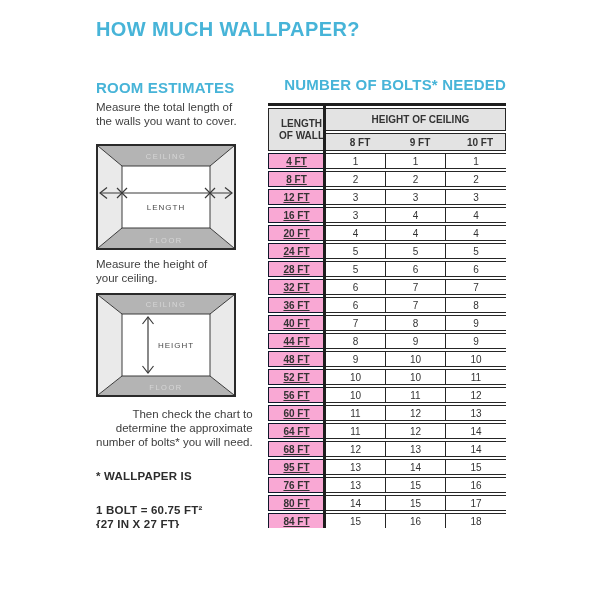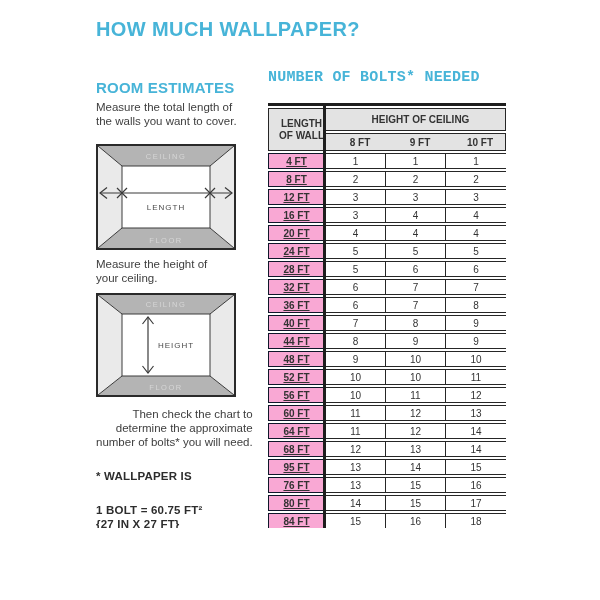--- a/index.html
+++ b/index.html
@@ -5,21 +5,21 @@
   * { margin:0; padding:0; box-sizing:border-box; }
   html,body { background:#fff; }
   body { width:600px; height:600px; font-family:"Liberation Sans", sans-serif; }
   .page { position:relative; width:600px; height:528px; background:#ffffff; overflow:hidden; }
 
   .title { position:absolute; left:96px; top:18px; font-size:20px; font-weight:bold;
            color:#47b4d8; letter-spacing:0.4px; }
 
   .section-heading { font-size:15px; font-weight:bold; color:#47b4d8; letter-spacing:0.2px; }
   .room-heading  { position:absolute; left:96px; top:79px; }
-  .table-heading { position:absolute; left:268px; top:69px; width:238px; text-align:left;font-family:Liberation Mono, monospace; }
+  .table-heading { position:absolute; left:268px; top:76px; width:238px; text-align:right; }
 
   .step { position:absolute; left:96px; font-size:11.5px; color:#3e3e3e;
           line-height:14px; white-space:pre-line; }
   .step1 { top:100px; } .step2 { top:257px; } .step3 { top:407px;text-align:right; }
 
   .diagram { position:absolute; left:96px; }
   .diagram-length { top:144px; } .diagram-height { top:293px; }
 
   .footnote { position:absolute; left:96px; top:470px; font-size:11.5px; font-weight:bold;
               color:#2d2d2d; line-height:13px; letter-spacing:0.2px; }

